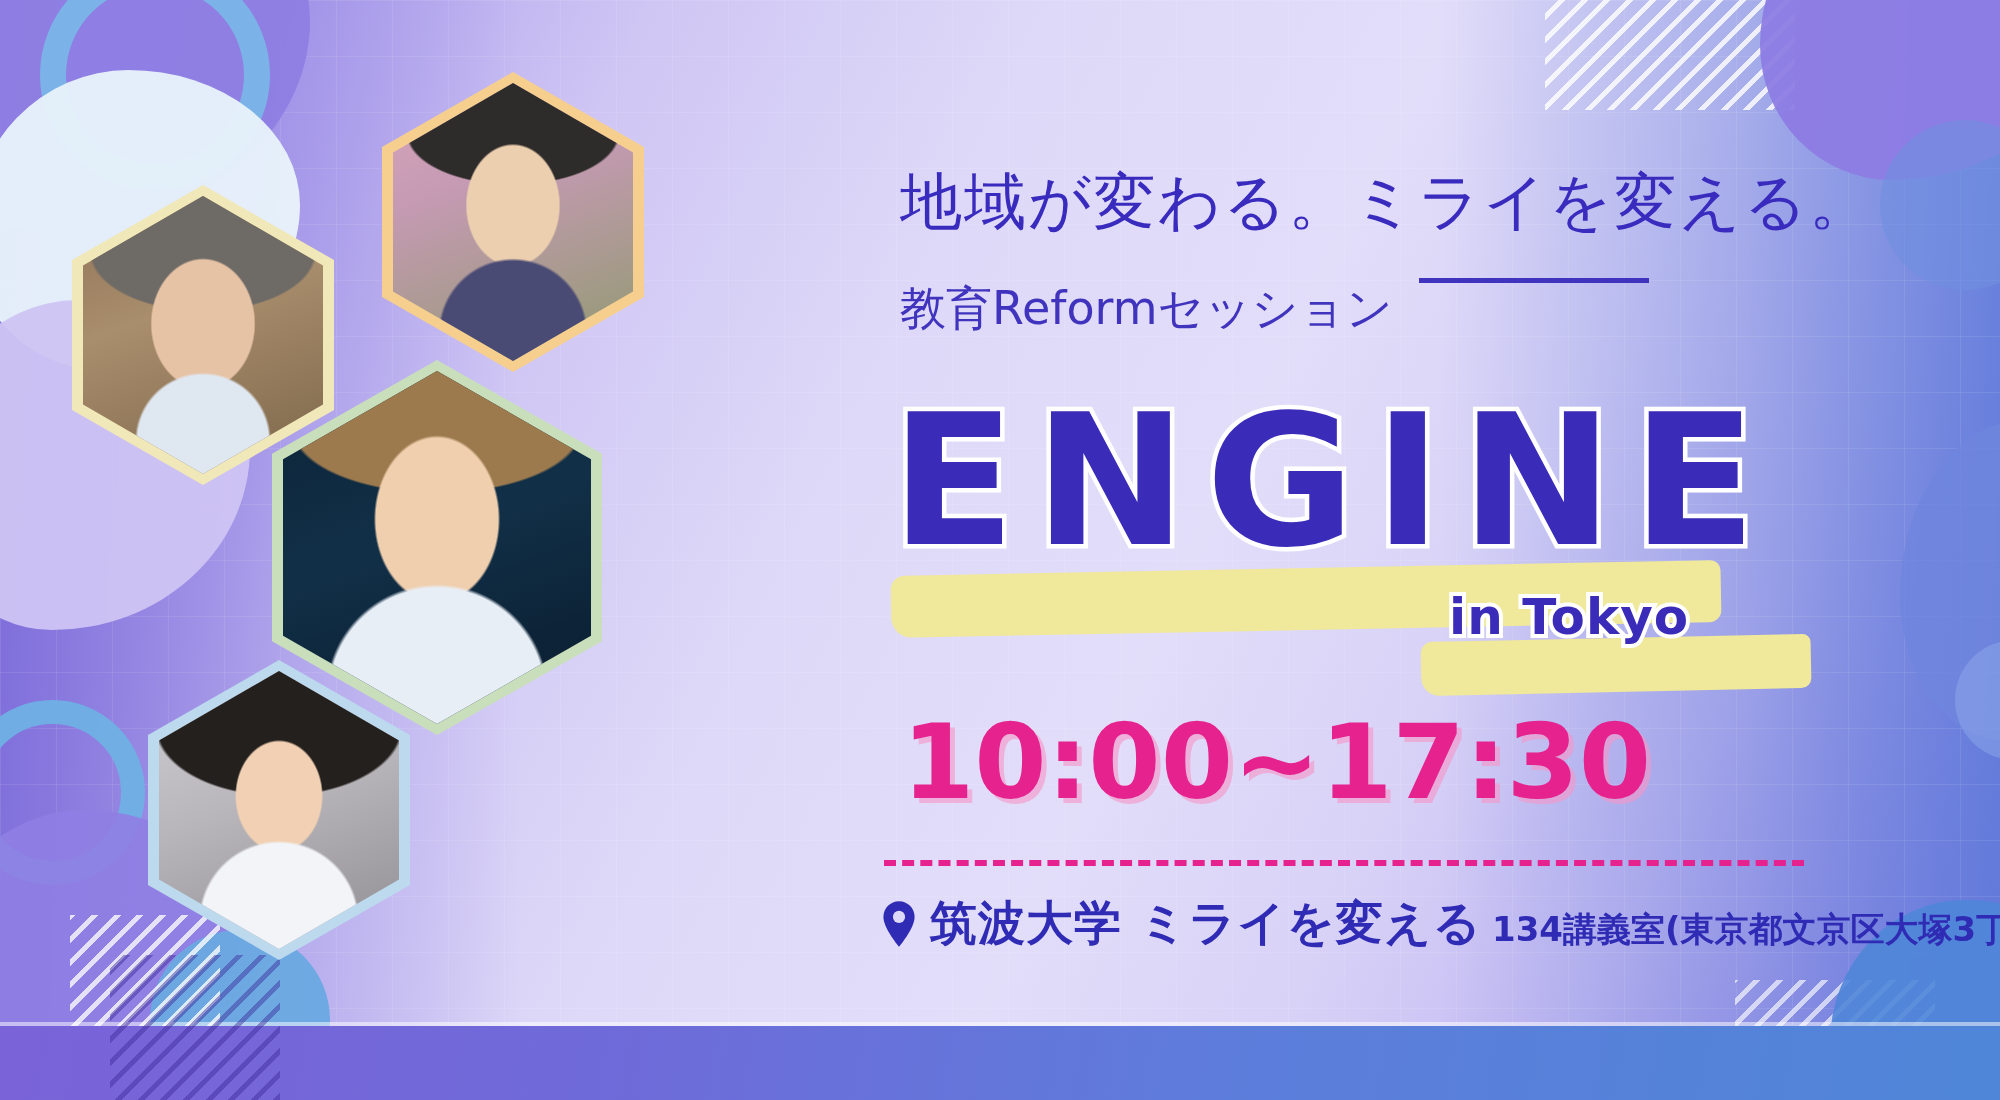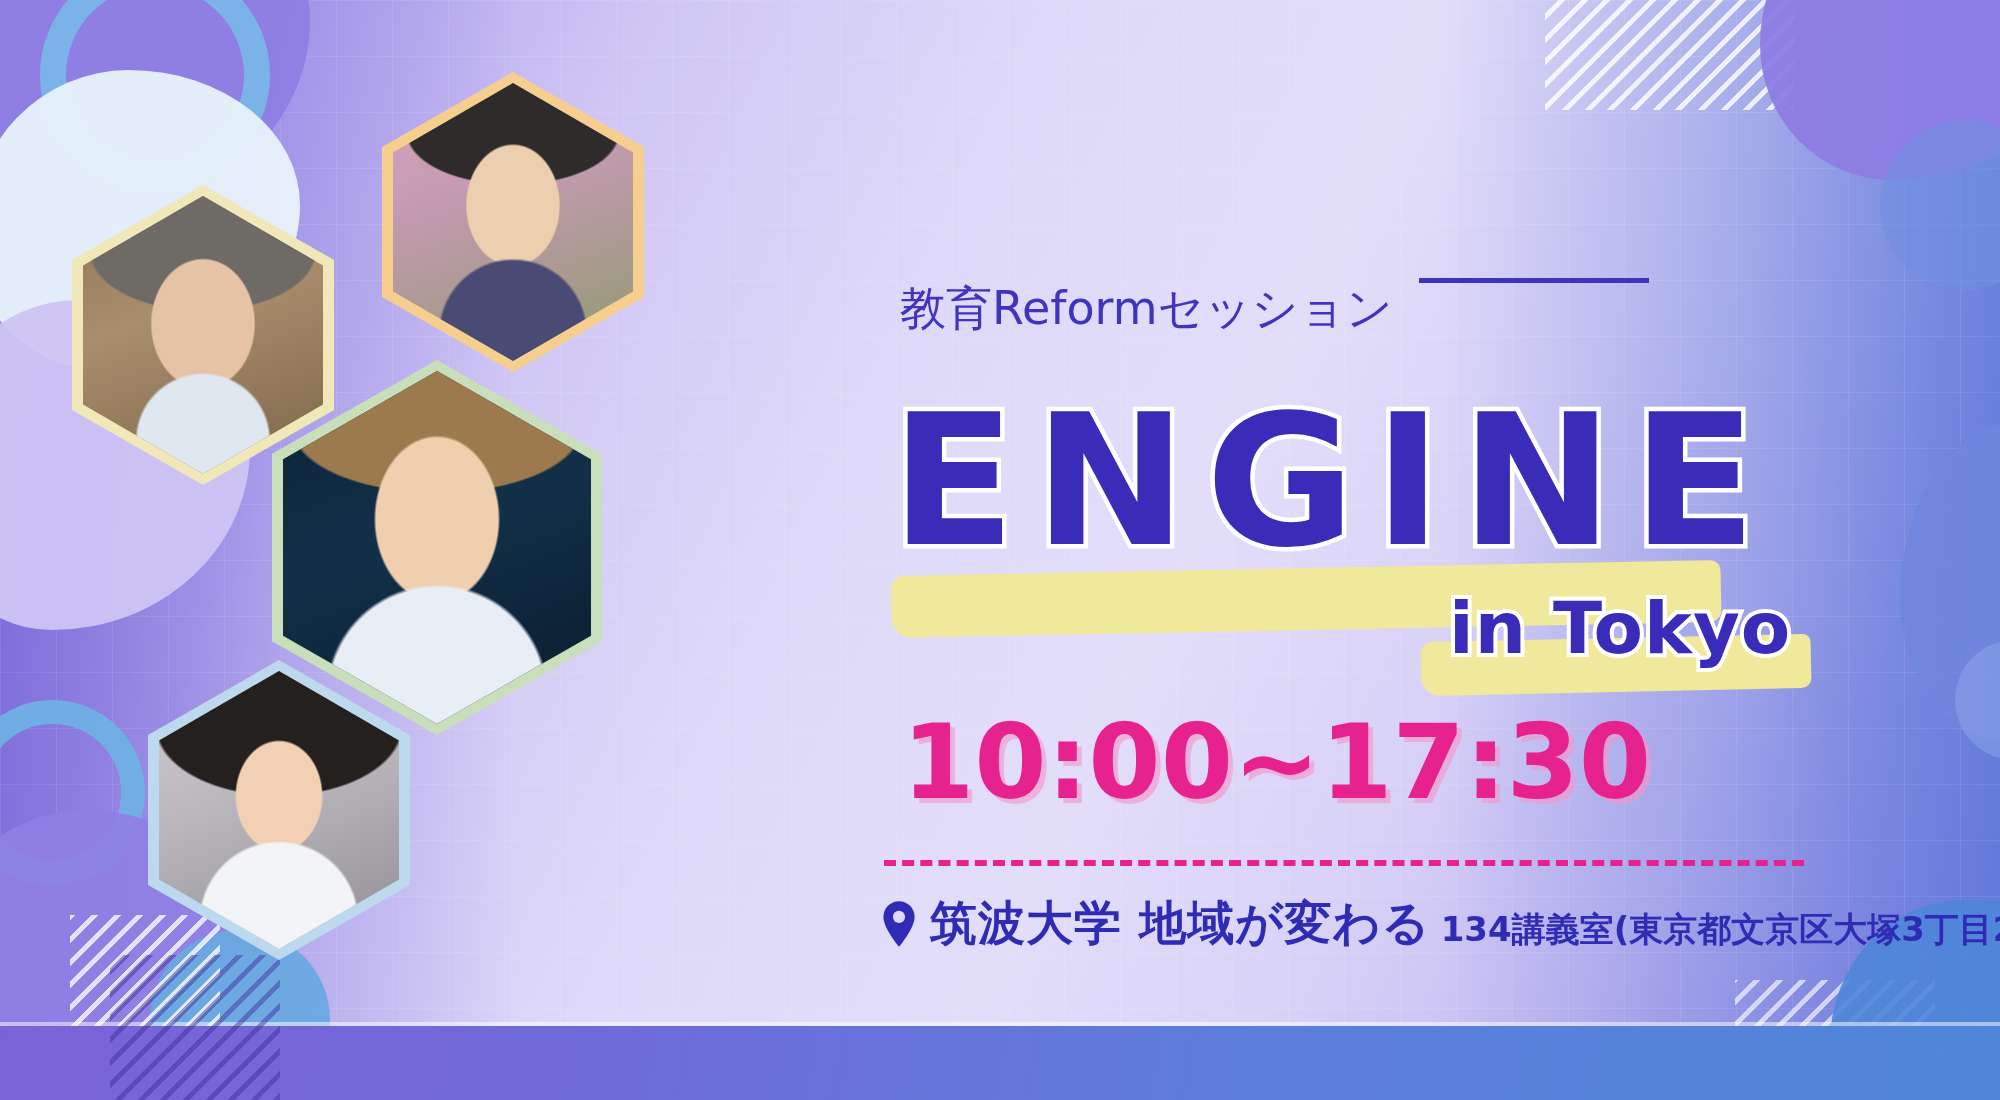--- a/index.html
+++ b/index.html
@@ -145,21 +145,21 @@
 
   .engine{
     position:absolute; left:30px; top:20px;
     font-size:182px; line-height:1; font-weight:700;
     color:#3a2bb8; letter-spacing:19px;
     -webkit-text-stroke:9px #ffffff;
     paint-order:stroke fill;
   }
   .intokyo{
     position:absolute; left:588px; top:222px;
-    font-size:72px; line-height:1; font-weight:800;
+    font-size:50px; line-height:1; font-weight:800;
     color:#3a2bb8; letter-spacing:1px;
     -webkit-text-stroke:8px #ffffff;
     paint-order:stroke fill;
   }
 
   
   .date-row{
     position:absolute; left:18px; top:710px;
     display:flex; align-items:baseline; white-space:nowrap;
     color:#e5228e;
@@ -243,20 +243,21 @@
   <div class="hex-wrap" style="left:148px; top:660px; width:262px; height:300px;">
     <div class="hex" style="background:#bcd9ee;">
       <div class="hex-inner">
         <div class="photo face-d"></div>
       </div>
     </div>
   </div>
 
   <div class="content">
 
+    <div class="tagline">地域が変わる。ミライを変える。</div>
 
     <div class="subline-row">
       <div class="subline">教育Reformセッション</div>
       <div class="subline-rule"></div>
     </div>
 
     <div class="title-zone">
       <div class="hl-main"></div>
       <div class="hl-sub"></div>
       <div class="engine">ENGINE</div>
@@ -267,18 +268,18 @@
       <span class="d-time">10:00~17:30</span>
     </div>
 
     <div class="dashed"></div>
 
     <div class="venue-row">
       <svg class="pin" viewBox="0 0 24 32">
         <path d="M12 0C5.9 0 1 4.9 1 11c0 8 11 21 11 21s11-13 11-21C23 4.9 18.1 0 12 0z" fill="#2f2bb5"></path>
         <circle cx="12" cy="11" r="4.3" fill="#ded9f8"></circle>
       </svg>
-      <span class="venue-main">筑波大学 地域が変わる</span>
+      <span class="venue-main">筑波大学 ミライを変える</span>
       <span class="venue-sub">134講義室(東京都文京区大塚3丁目29-1)</span>
     </div>
 
   </div>
 </div>
 
 </body></html>

